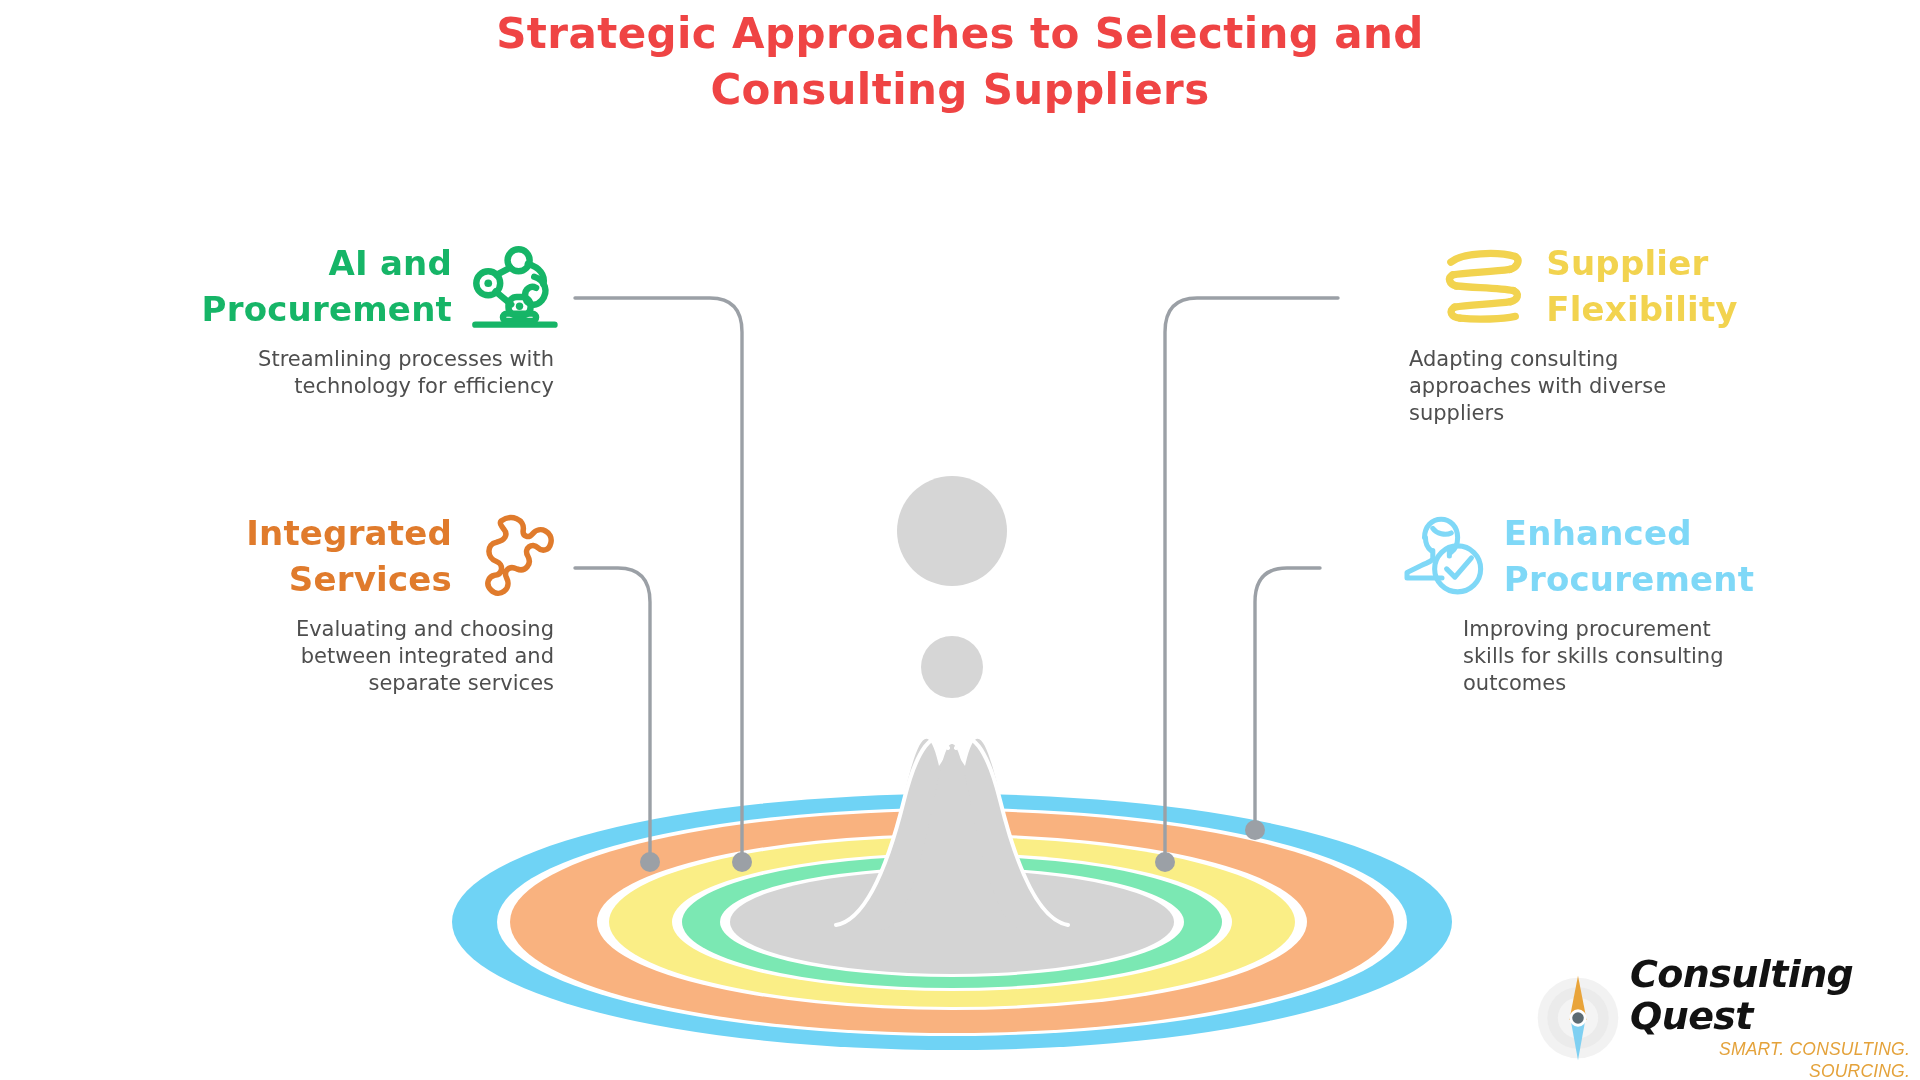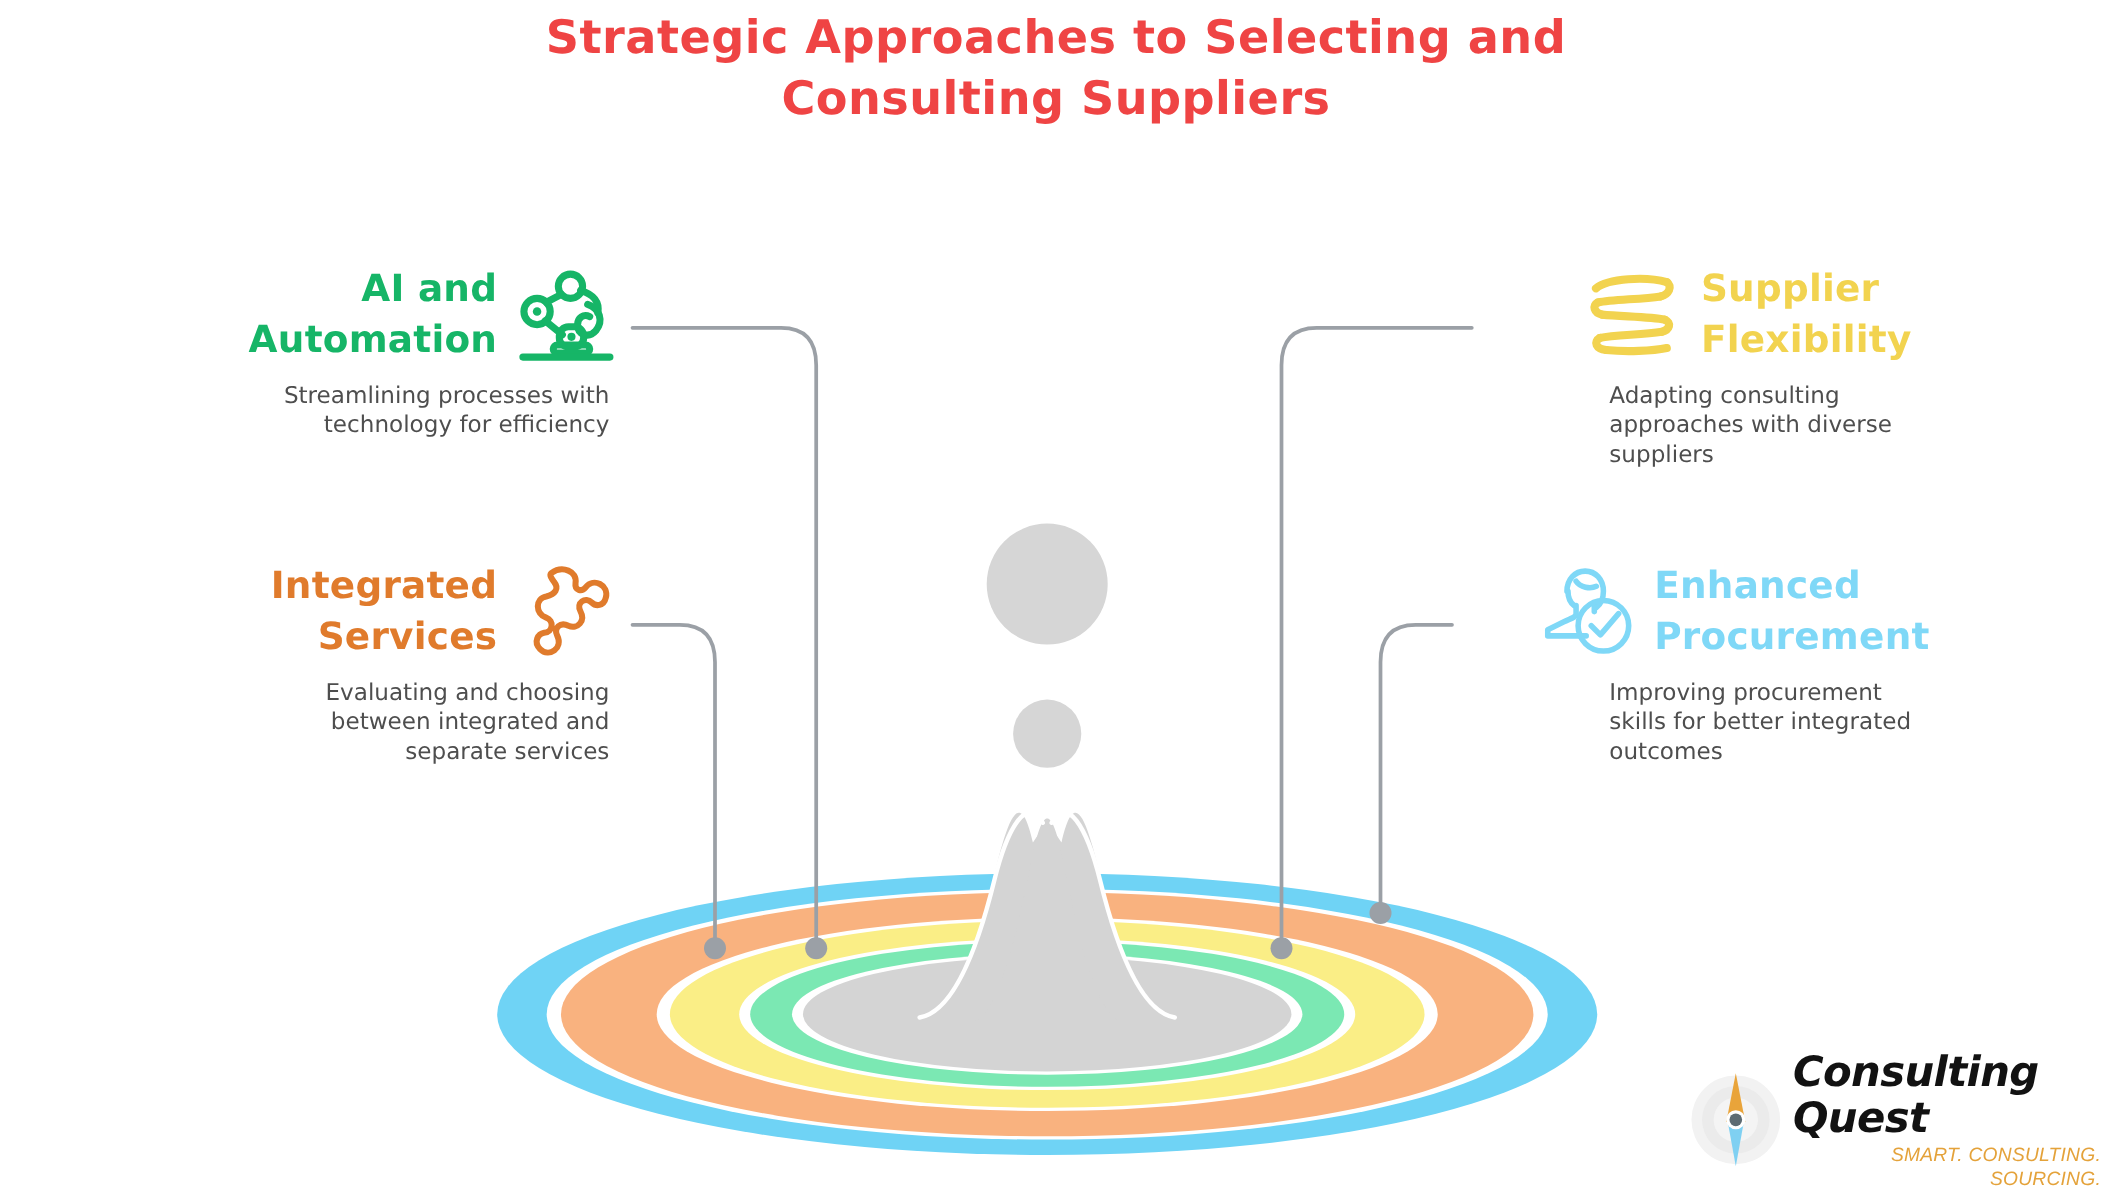--- a/index.html
+++ b/index.html
@@ -84,21 +84,21 @@
   .feature.right .feature-desc { text-align: left; }
 
   
   #f-ai        { left: 100px;  top: 240px; width: 460px; }
   #f-ai .feature-desc   { width: 310px; margin-left: auto; margin-right: 6px; }
 
   #f-integrated { left: 100px; top: 510px; width: 460px; }
   #f-integrated .feature-desc { width: 270px; margin-left: auto; margin-right: 6px; }
 
   #f-supplier   { left: 1353px; top: 240px; width: 470px; }
-  #f-supplier .feature-desc   { width: 275px; margin-left: 110px; }
+  #f-supplier .feature-desc   { width: 275px; margin-left: 56px; }
 
   #f-enhanced   { left: 1335px; top: 510px; width: 480px; }
   #f-enhanced .feature-desc   { width: 295px; margin-left: 128px; }
 
   
   .logo {
     position: absolute;
     left: 1530px;
     top: 965px;
     width: 380px;
@@ -186,21 +186,21 @@
       <circle cx="742" cy="862" r="10"></circle>
       <circle cx="650" cy="862" r="10"></circle>
       <circle cx="1165" cy="862" r="10"></circle>
       <circle cx="1255" cy="830" r="10"></circle>
     </g>
   </svg>
 
   <div class="feature left" id="f-ai">
     <div class="feature-head">
       <div class="feature-title" style="color:#16b567;">AI and
-Automation</div>
+Procurement</div>
       <svg class="feature-icon" viewBox="0 0 100 100" xmlns="http://www.w3.org/2000/svg" fill="none" stroke="#16b567" stroke-width="7" stroke-linecap="round" stroke-linejoin="round">
         <circle cx="22" cy="47" r="13"></circle>
         <circle cx="22" cy="47" r="4.2" fill="#16b567" stroke="none"></circle>
         <circle cx="55" cy="22" r="12"></circle>
         <line x1="31" y1="38" x2="46" y2="30"></line>
         <line x1="30" y1="56" x2="47" y2="70"></line>
         <path d="M65 26 C78 30, 84 38, 82 48"></path>
         <path d="M72 40 C84 44, 88 56, 80 66 C73 74, 62 70, 62 60 C62 53, 68 49, 74 52"></path>
         <rect x="44" y="62" width="24" height="20" rx="9"></rect>
         <circle cx="56" cy="72" r="4" fill="#16b567" stroke="none"></circle>
@@ -261,21 +261,21 @@
         <path d="M38 44 C34 41, 32 36, 32 30"></path>
         <path d="M40 20 C44 26, 54 28, 60 25"></path>
         <path d="M40 44 L40 52 C40 56, 34 57, 28 60 L12 68 L12 74 L50 74"></path>
         <path d="M58 44 L58 50"></path>
         <circle cx="67" cy="64" r="25"></circle>
         <path d="M55 64 L64 73 L82 52"></path>
       </svg>
       <div class="feature-title" style="color:#7fd8f7;">Enhanced
 Procurement</div>
     </div>
-    <div class="feature-desc">Improving procurement skills for better integrated outcomes</div>
+    <div class="feature-desc">Improving procurement skills for skills consulting outcomes</div>
   </div>
 
   <div class="logo">
     <svg class="logo-mark" viewBox="0 0 100 100" xmlns="http://www.w3.org/2000/svg">
       <circle cx="50" cy="50" r="42" fill="#f2f2f2"></circle>
       <circle cx="50" cy="50" r="32" fill="#ebebeb"></circle>
       <circle cx="50" cy="50" r="21" fill="#f4f4f4"></circle>
       <path d="M50 6 L59 52 L41 52 Z" fill="#e9a43a"></path>
       <path d="M50 94 L58 50 L42 50 Z" fill="#7fd0f2"></path>
       <circle cx="50" cy="50" r="9" fill="#ffffff"></circle>

